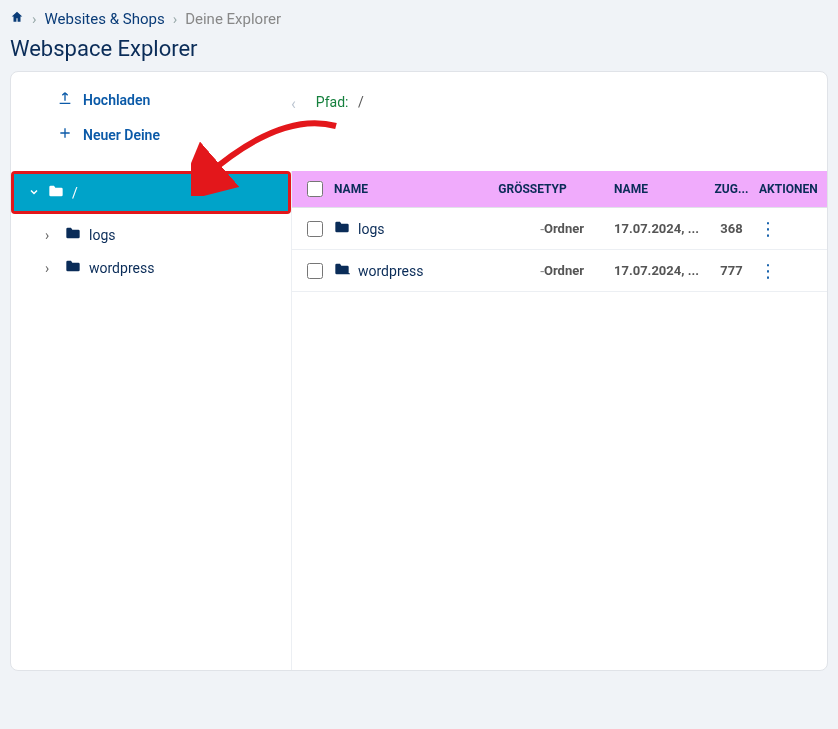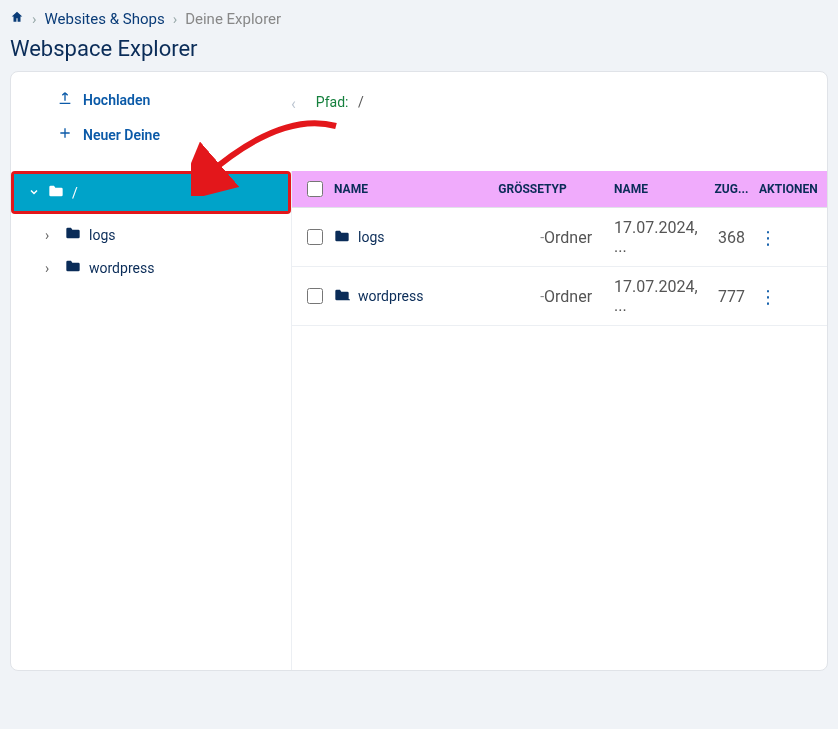--- a/index.html
+++ b/index.html
@@ -132,21 +132,21 @@
     .col-actions { width: 60px; text-align: left; }
     .row {
       display: flex;
       align-items: center;
       padding: 10px 8px;
       border-bottom: 1px solid #eceff3;
       font-size: 14px;
       color: #333;
     }
     .row .col-name { display: flex; align-items: center; gap: 8px; color: #0a2c58; }
-    .row .col-type, .row .col-date, .row .col-perm { color: #555; font-size: 16px; }
+    .row .col-type, .row .col-date, .row .col-perm { color: #555; font-size: 13px; font-weight: bold; }
     .row .col-size { color: #888; }
     .more-dots { color: #0b5aa8; cursor: pointer; font-size: 18px; }
     input[type="checkbox"] {
       width: 16px; height: 16px; cursor: pointer;
     }
     .arrow-annotation {
       position: absolute;
       left: 180px;
       top: -55px;
       pointer-events: none;

